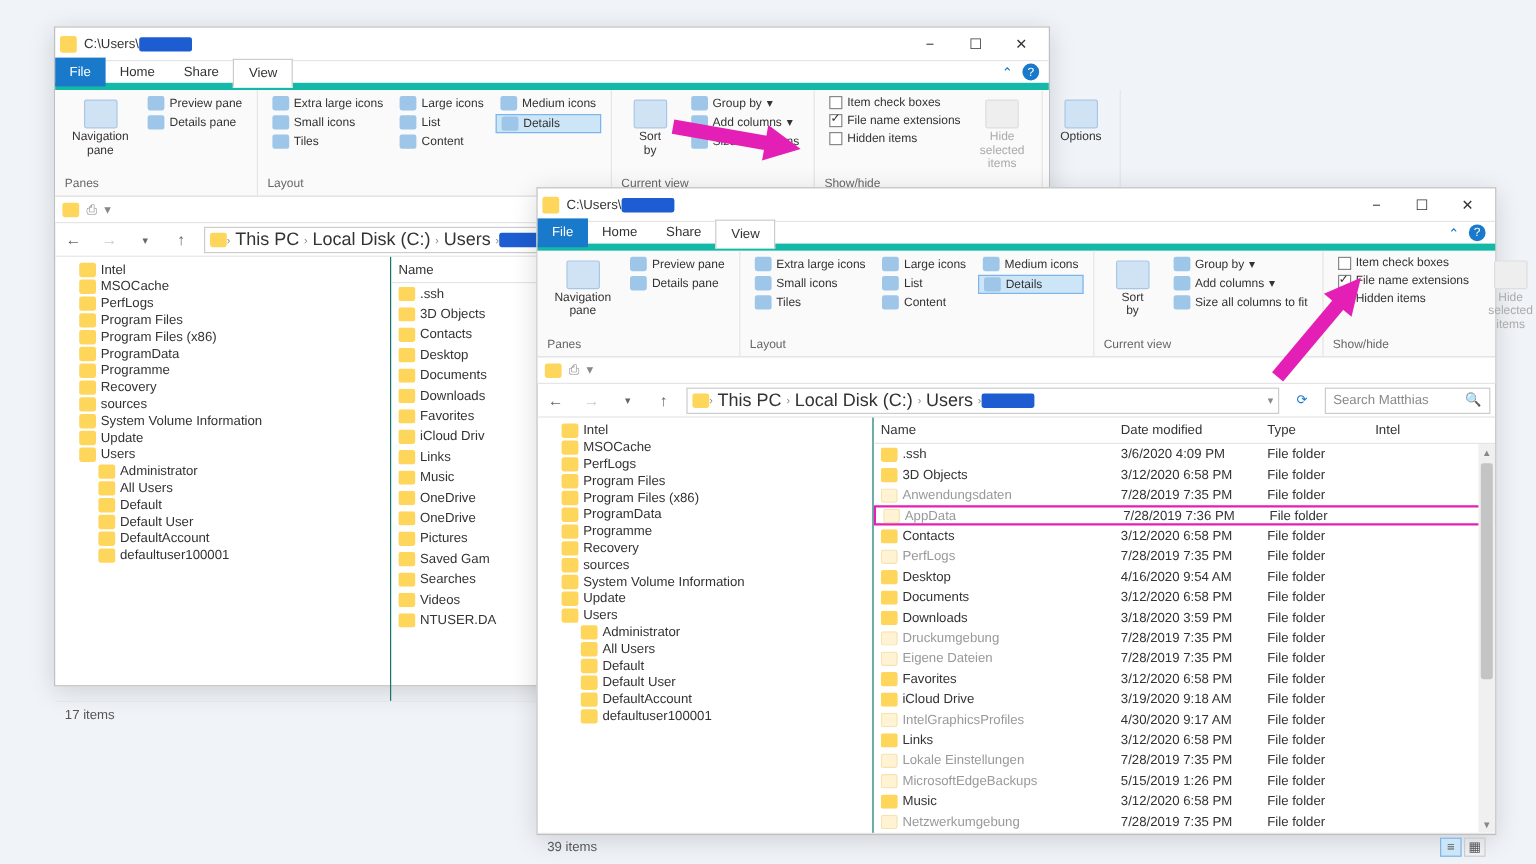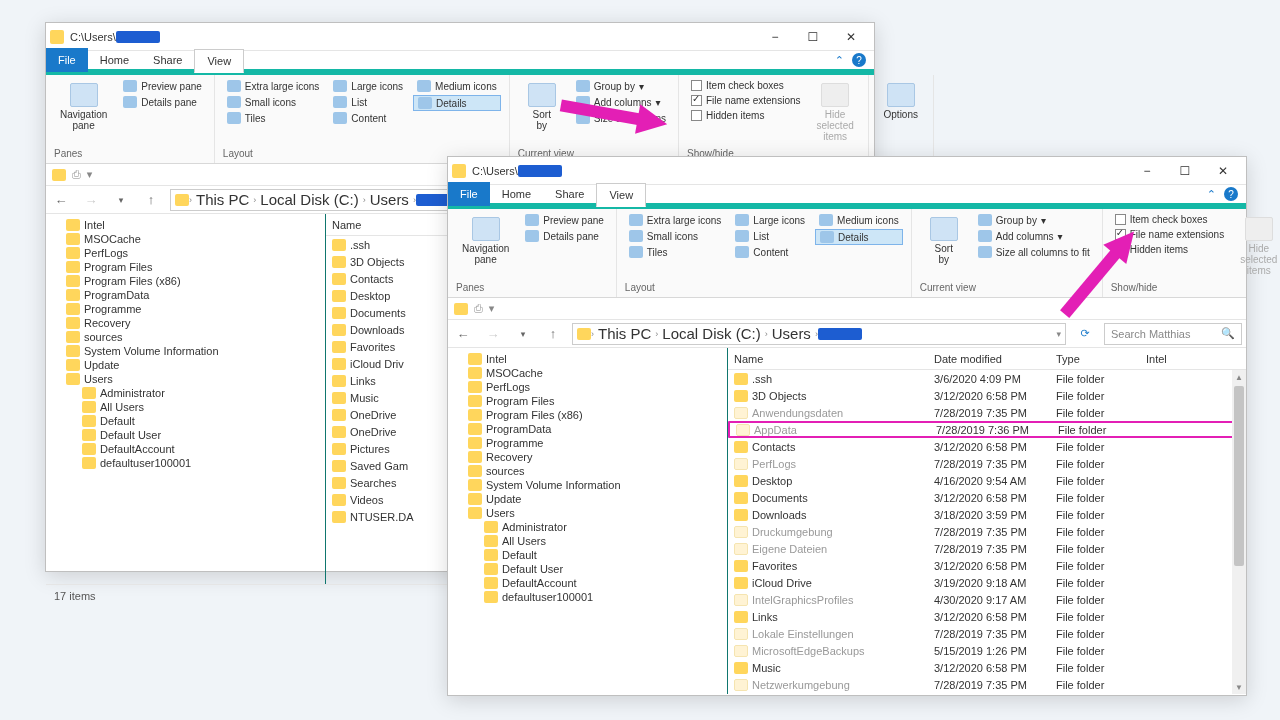--- a/index.html
+++ b/index.html
@@ -831,20 +831,27 @@
             <div class="c4"></div>
           </div>
         </div>
       <div class="scrollbar">
           <div class="sbtn">▲</div>
           <div class="thumb" style="height:180px;margin-top:2px"></div>
           <div class="sbtn" style="margin-top:auto">▼</div>
         </div>
     </div>
   </div>
+  <div class="status">
+    <span>39 items</span>
+    <div class="viewbtns">
+        <div class="vb sel">≡</div>
+        <div class="vb">▦</div>
+      </div>
+  </div>
 </div>
 
 <div class="arrow" style="left:560px;top:100px;width:110px;height:30px;transform:rotate(10deg)">
   <div class="shaft" style="left:0;top:9px;width:80px"></div>
     <div class="head" style="left:78px;top:0"></div>
 </div>
 <div class="arrow" style="left:1045px;top:257px;width:110px;height:30px;transform:rotate(-50deg)">
   <div class="shaft" style="left:0;top:9px;width:80px"></div>
     <div class="head" style="left:78px;top:0"></div>
 </div>

